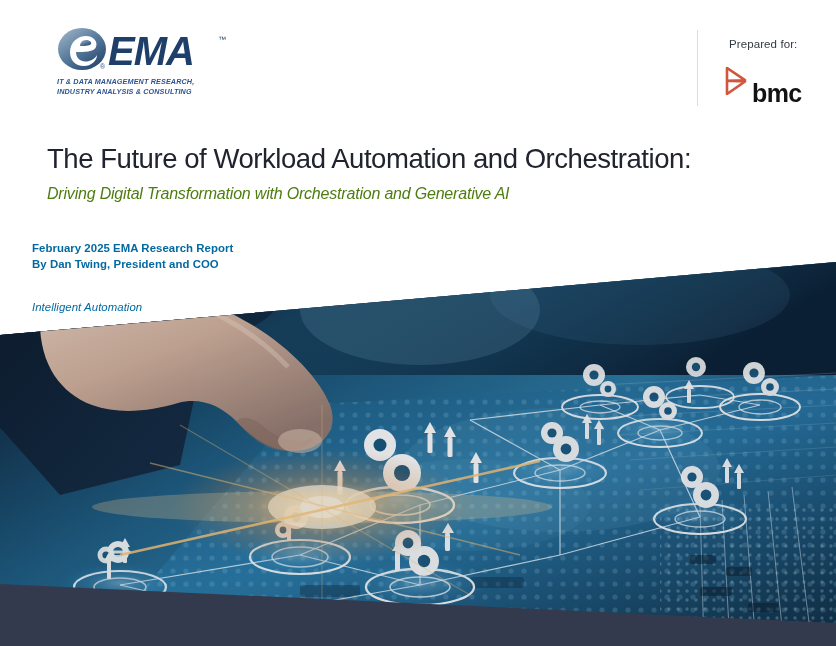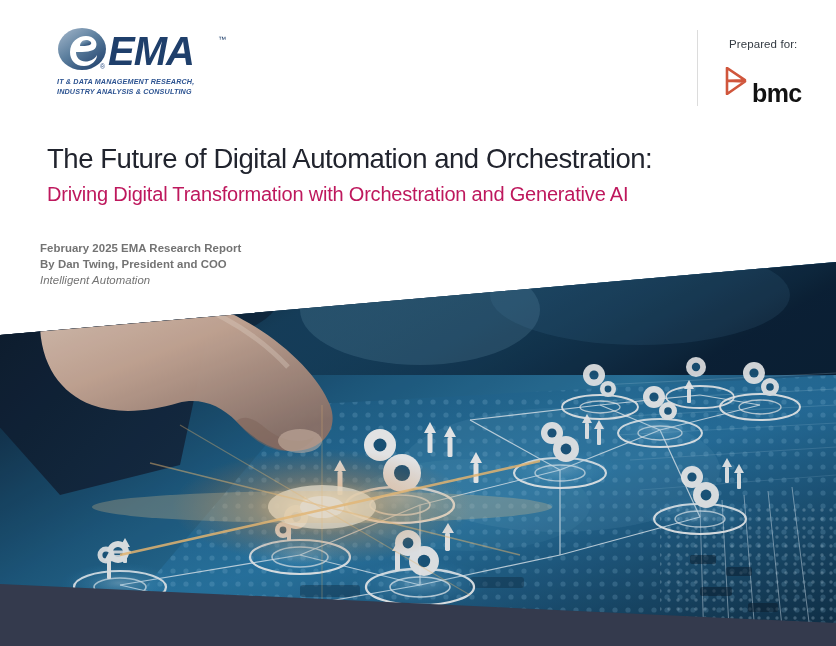--- a/index.html
+++ b/index.html
@@ -39,27 +39,27 @@
   }
 
   
   .title {
     position:absolute; left:47px; top:141px; width:770px;
     font-size:27.5px; font-weight:400; color:#21242e;
     letter-spacing:-0.45px; line-height:36px; white-space:nowrap;
   }
   .subtitle {
     position:absolute; left:47px; top:180px; width:770px;
-    font-size:20px; font-weight:400; color:#be185d;
+    font-size:16px; font-style:italic; font-weight:400; color:#4d7c0f;
     letter-spacing:-0.2px; line-height:28px; white-space:nowrap;
   }
-  .byline { position:absolute; left:40px; top:240px; width:480px; color:#737373; }
+  .byline { position:absolute; left:32px; top:240px; width:480px; color:#0369a1; }
   .byline-line1 { font-size:11.4px; font-weight:700; line-height:16px; letter-spacing:0.05px; }
   .byline-line2 { font-size:11.4px; font-weight:700; line-height:16px; letter-spacing:0.05px; }
-  .byline-line3 { font-size:11.4px; font-weight:400; font-style:italic; line-height:16px; letter-spacing:0.05px; }
+  .byline-line3 { font-size:11.4px; font-weight:400; font-style:italic; line-height:16px; letter-spacing:0.05px;margin-top:27px; }
 
   
   .hero {
     position:absolute; left:0; top:0; width:836px; height:646px;
     clip-path: polygon(0 335px, 836px 262px, 836px 646px, 0 646px);
     overflow:hidden;
   }
   .hero-img { position:absolute; left:0; top:255px; width:836px; height:391px; overflow:hidden;
               background:#0a1c33; }
 
@@ -420,21 +420,21 @@
     <div class="prepared-label">Prepared for:</div>
 
     <div class="bmc-logo">
       <svg class="bmc-mark" viewBox="0 0 24 28">
         <path d="M 3 1 L 3 27 L 21 14.5 L 3 13.8 L 21 13.2 Z" fill="none" stroke="#d0563c" stroke-width="2.6" stroke-linejoin="round" stroke-linecap="round"></path>
       </svg>
       <div class="bmc-word">bmc</div>
     </div>
   </div>
 
-  <div class="title">The Future of Digital Automation and Orchestration:</div>
+  <div class="title">The Future of Workload Automation and Orchestration:</div>
   <div class="subtitle">Driving Digital Transformation with Orchestration and Generative AI</div>
 
   <div class="byline">
     <div class="byline-line1">February 2025 EMA Research Report</div>
     <div class="byline-line2">By Dan Twing, President and COO</div>
     <div class="byline-line3">Intelligent Automation</div>
   </div>
 
 </div>
 

